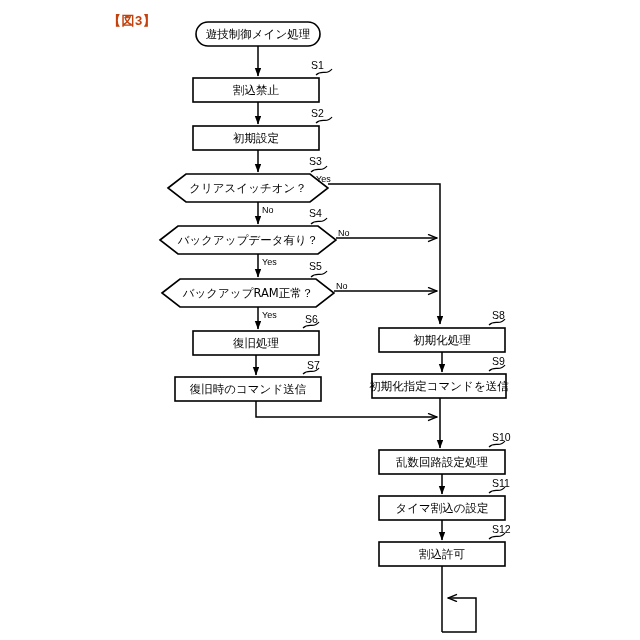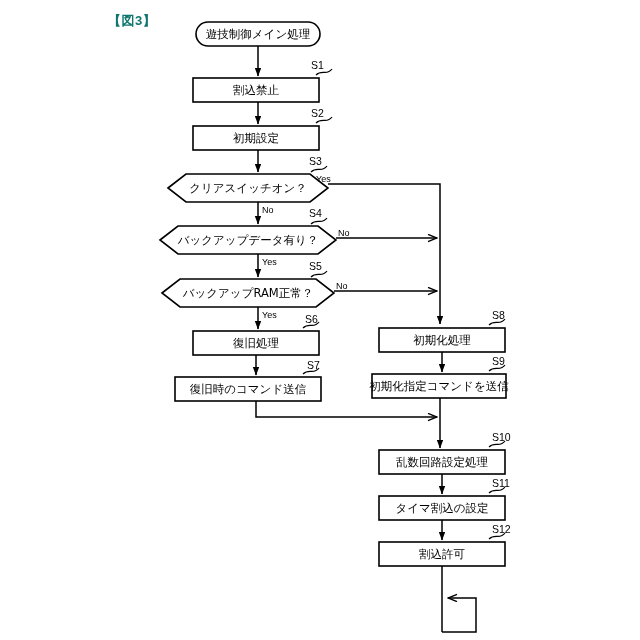--- a/index.html
+++ b/index.html
@@ -19,21 +19,21 @@
     left: 0; top: 0;
     width: 640px;
     height: 640px;
   }
   .fig-label {
     position: absolute;
     left: 108px;
     top: 12px;
     font-size: 13px;
     font-weight: bold;
-    color: #0f766e;
+    color: #c2410c;
     letter-spacing: 0.5px;
     white-space: nowrap;
   }
   svg#flow {
     position: absolute;
     left: 0;
     top: 0;
     width: 640px;
     height: 640px;
   }

